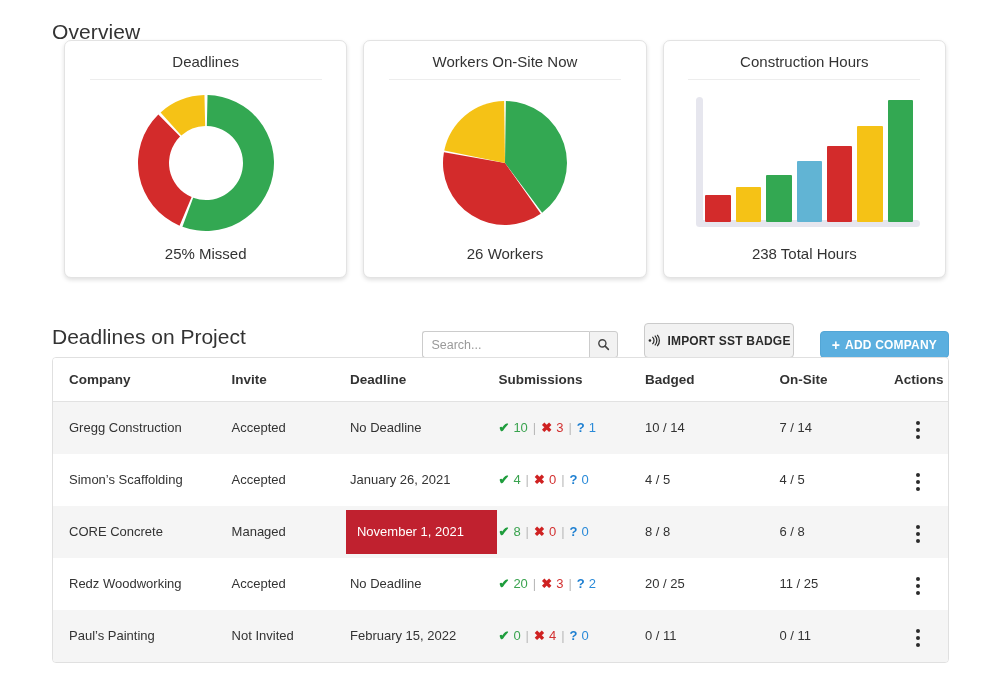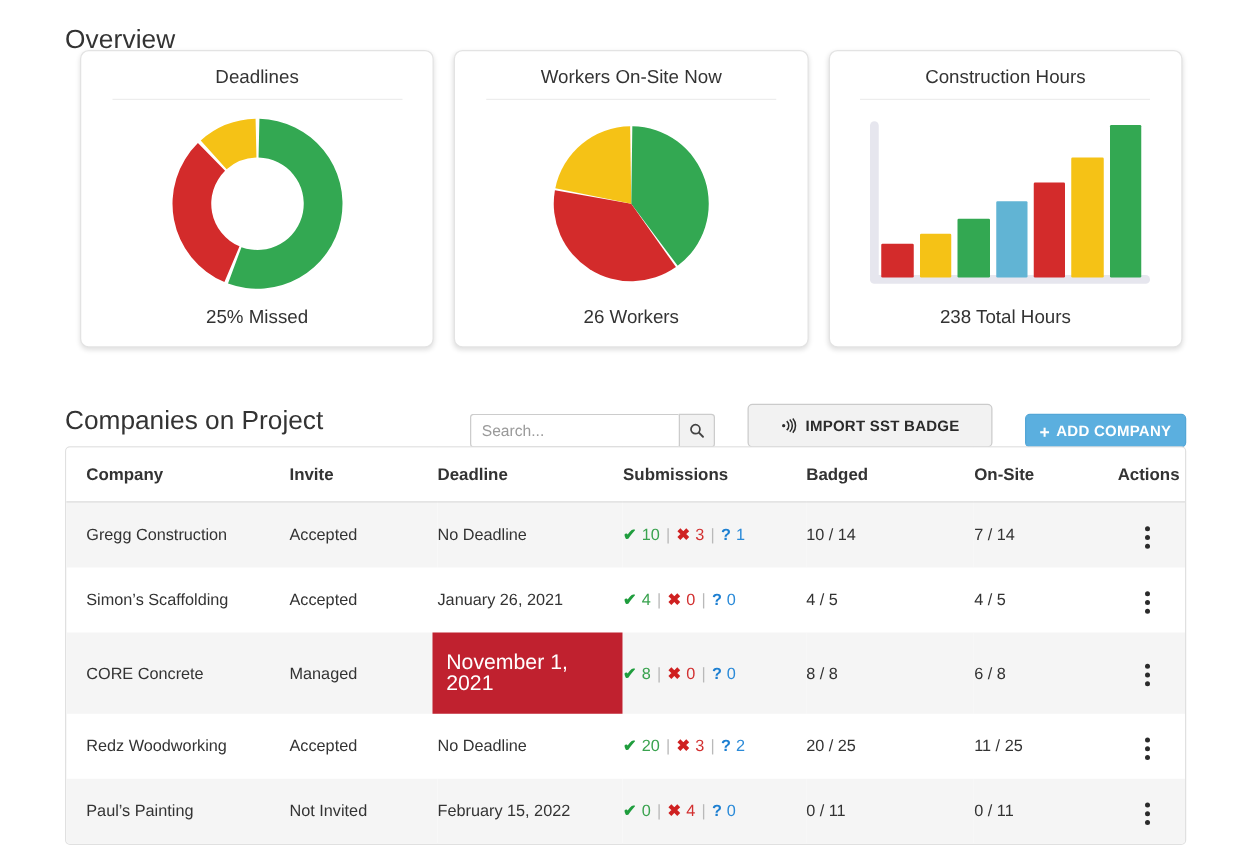--- a/index.html
+++ b/index.html
@@ -130,21 +130,21 @@
   }
   .btn-import {
     height: 35px;
     background: #f2f2f2;
     border: 1px solid #cbcbcb;
     border-radius: 4px;
     font-size: 12px;
     font-weight: bold;
     color: #2b2b2b;
     letter-spacing: .2px;
-    padding: 0 25px;
+    padding: 0 2px;
     display: flex; align-items: center; gap: 6px;
     cursor: pointer;
     font-family: "Liberation Sans", sans-serif;
   }
   .btn-add {
     height: 27px;
     background: #5bafdf;
     border: 1px solid #53a6d6;
     border-radius: 4px;
     font-size: 12px;
@@ -194,21 +194,21 @@
   .c-onsite  { width: 108px; }
   .c-actions { width: 60px; text-align: center; }
   th.c-actions { text-align: center; padding-left: 2px; }
 
   .deadline-alert {
     display: inline-block;
     background: #c0212f;
     color: #ffffff;
     padding: 15px 18px 16px 11px;
     margin-left: -4px;
-    font-size: 17px;
+    font-size: 13px;
     line-height: 1;
     min-width: 151px;
   }
 
   .subs { display: flex; align-items: center; gap: 4px; font-size: 13px; white-space: nowrap; }
   .subs .ok   { color: #1f9d3d; font-weight: bold; }
   .subs .okn  { color: #3aa34f; }
   .subs .bad  { color: #cf2121; font-weight: bold; }
   .subs .badn { color: #d23030; }
   .subs .pend { color: #1d7fd1; font-weight: bold; }
@@ -280,21 +280,21 @@
               <div class="bar" style="height: 78%; background: rgb(245, 194, 22);"></div>
               <div class="bar" style="height: 100%; background: rgb(51, 168, 82);"></div>
             </div>
         </div>
       </div>
       <div class="card-footer">238 Total Hours</div>
     </div>
 
   </div>
 
-  <div class="companies-title">Companies on Project</div>
+  <div class="companies-title">Deadlines on Project</div>
 
   <div class="toolbar">
     <div class="search-group">
       <input class="search-input" type="text" placeholder="Search..." style="">
       <button class="search-btn">
         <svg width="13" height="13" viewBox="0 0 16 16">
           <circle cx="6.6" cy="6.6" r="4.4" fill="none" stroke="#444" stroke-width="1.7"></circle>
           <line x1="10" y1="10" x2="14" y2="14" stroke="#444" stroke-width="1.9" stroke-linecap="round"></line>
         </svg>
       </button>

